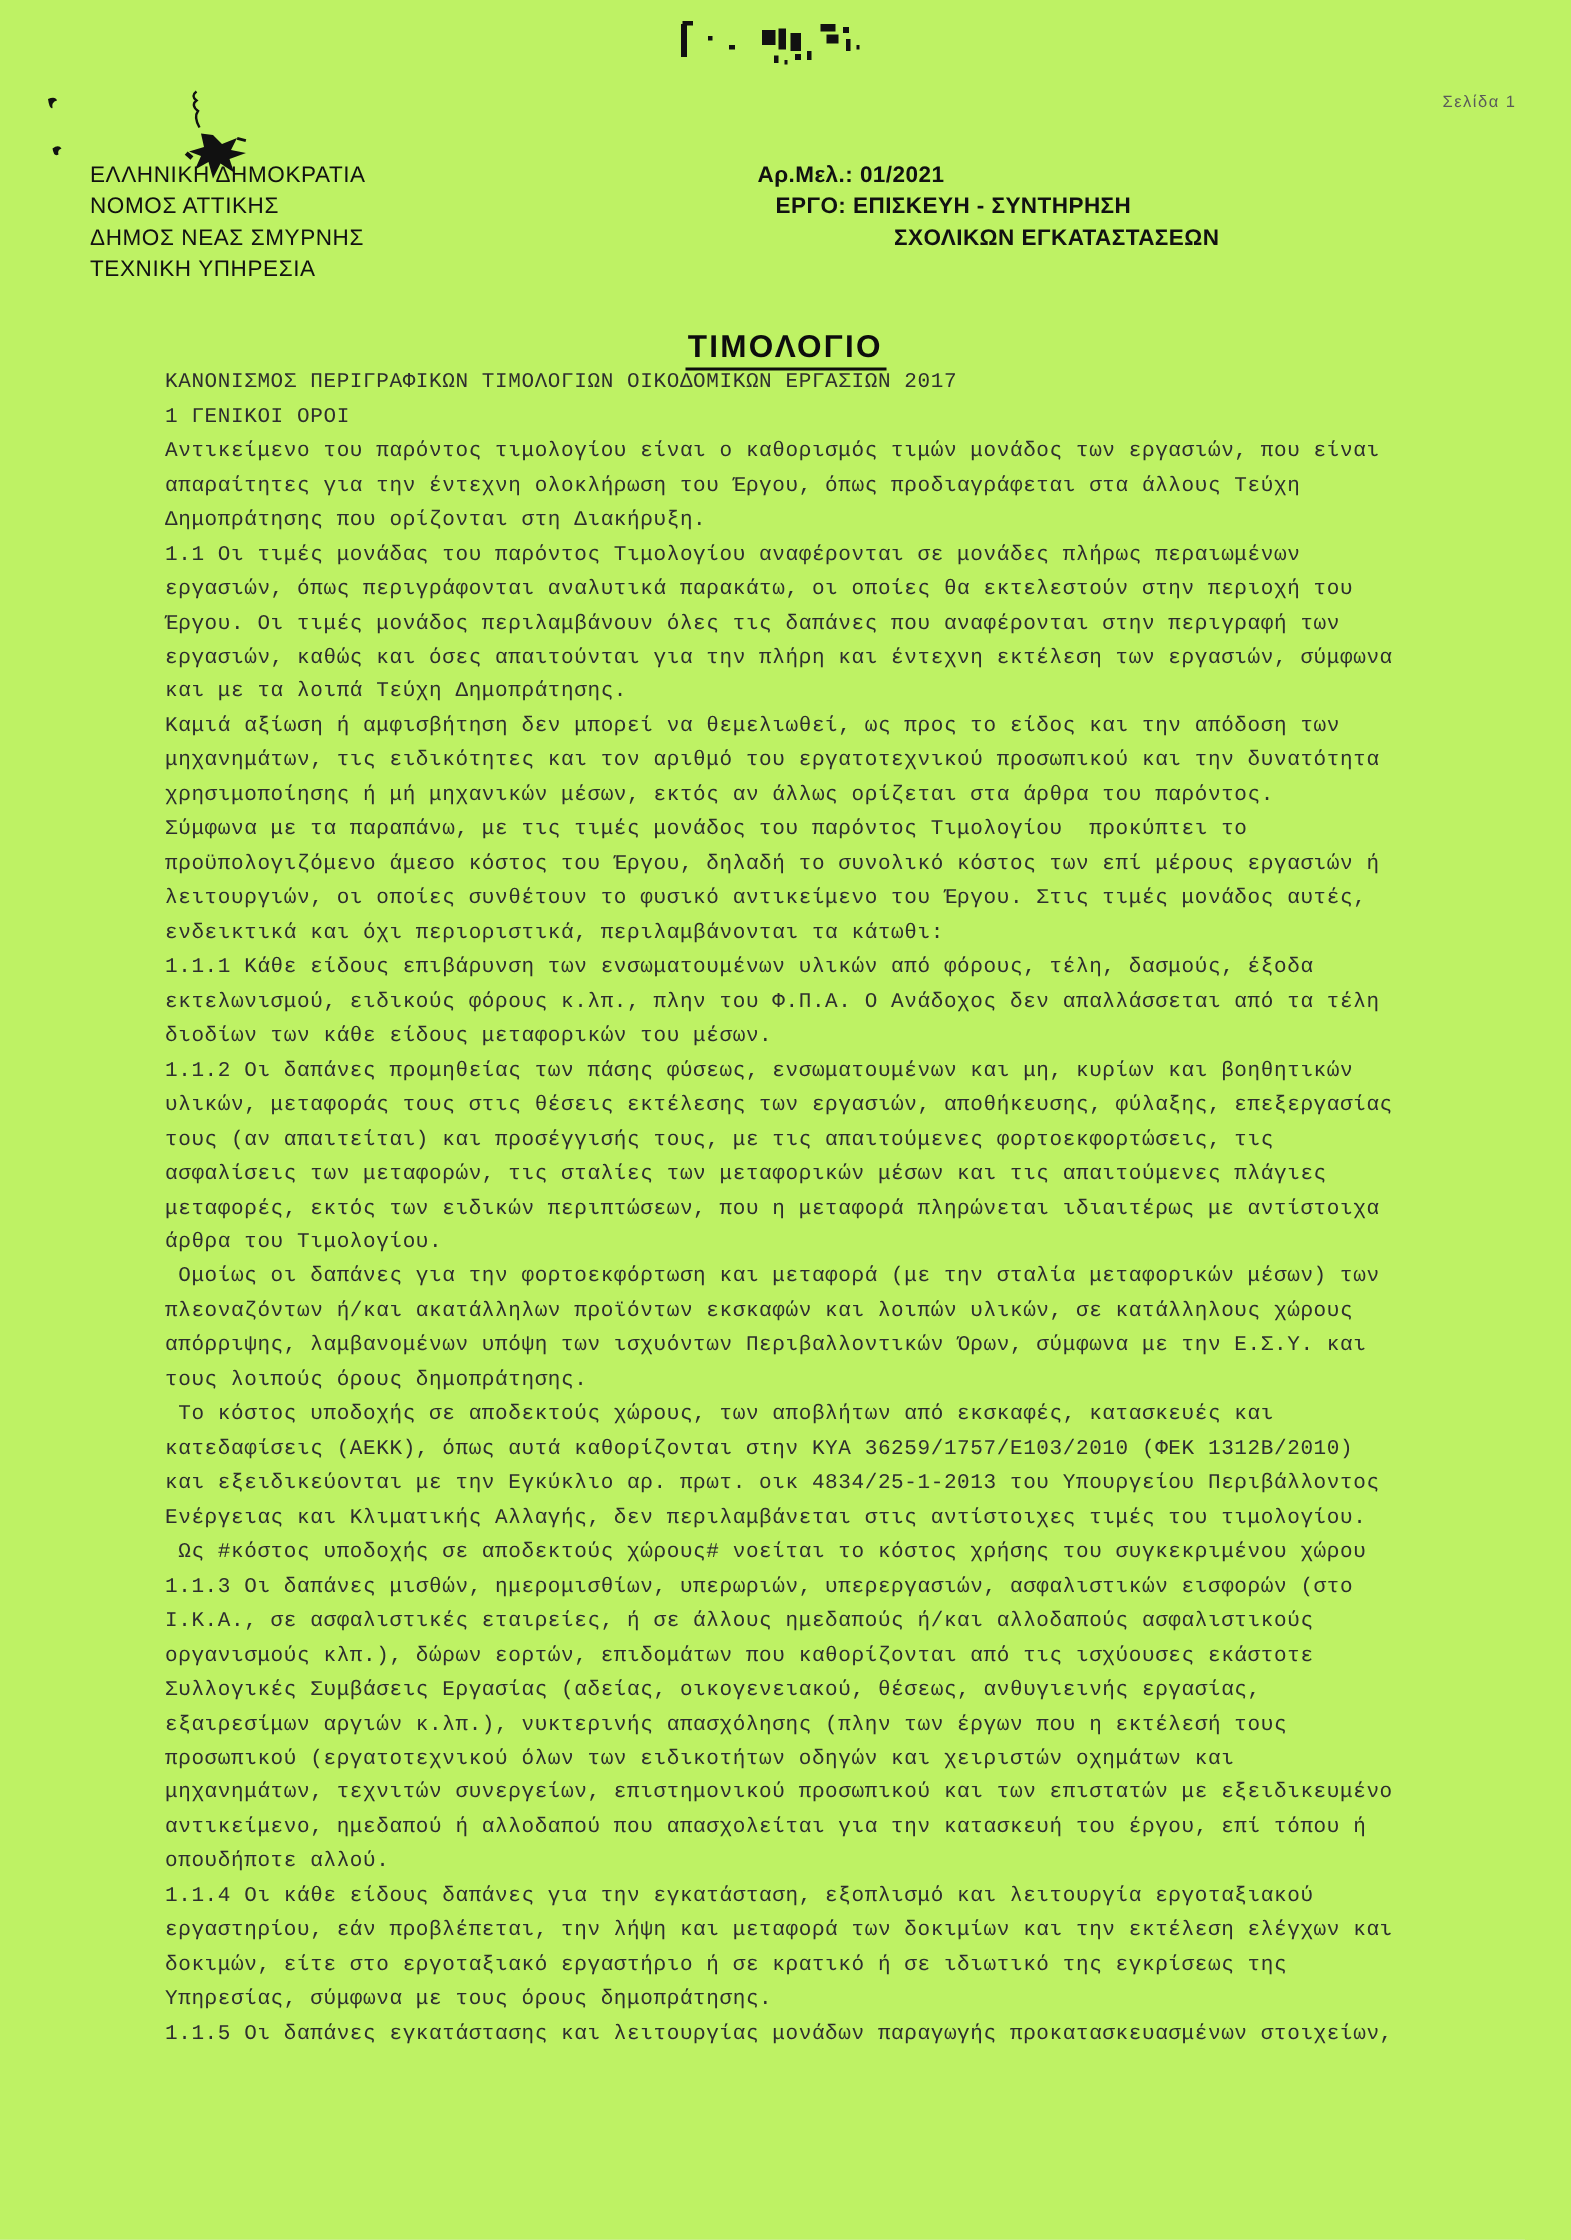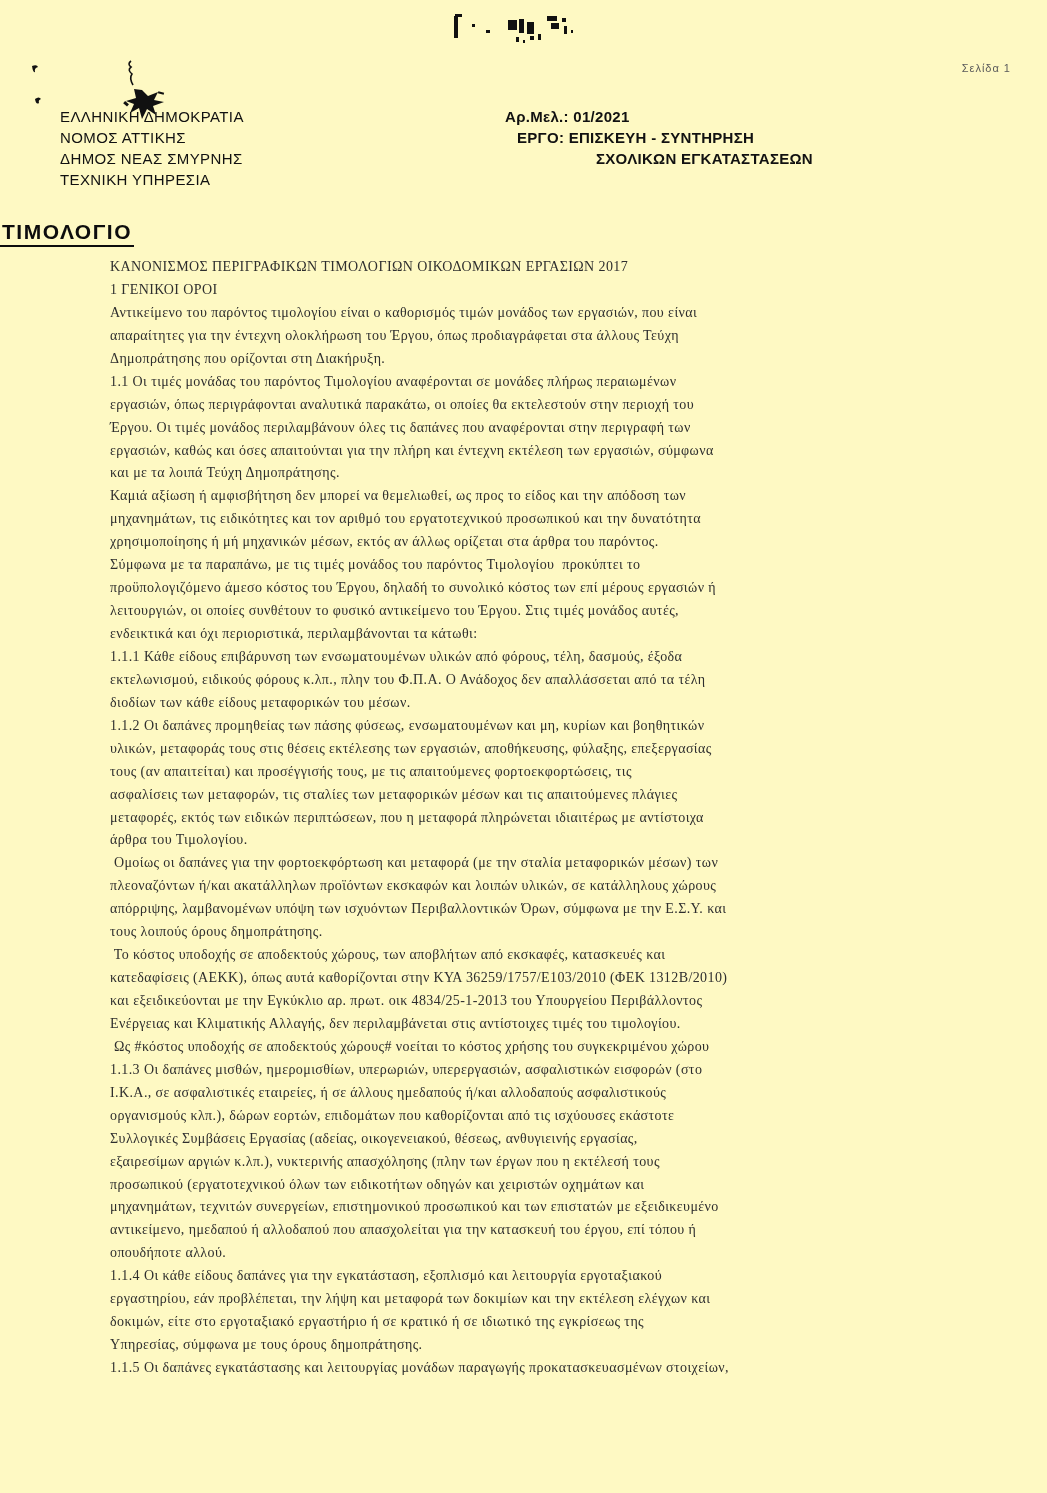--- a/index.html
+++ b/index.html
@@ -5,21 +5,21 @@
   html,body{margin:0;padding:0;}
   body{
     background:#e8e8e8;
     font-family:"Liberation Sans", sans-serif;
   }
   .page{
     position:relative;
     width:1047px;
     height:1493px;
     margin:0 auto;
-    background:#fef9c3;
+    background:#bef264;
     overflow:hidden;
     color:#1c1c1c;
   }
   
   .stamp-smudge{
     position:absolute;
     left:452px; top:10px;
     width:132px; height:38px;
   }
   .corner-mark-1{position:absolute;left:30px;top:64px;width:10px;height:12px;}
@@ -53,36 +53,37 @@
     letter-spacing:0.3px;
     color:#111;
   }
   .header-right .r2{margin-left:12px;}
   .header-right .r3{margin-left:91px;}
   
   .title-wrap{
     position:absolute;
     left:0; top:220px;
     width:1047px;
+    text-align:center;
   }
   .doc-title{
     display:inline-block;
     font-weight:bold;
     font-size:21px;
     letter-spacing:1.5px;
     color:#0d0d0d;
     border-bottom:2.5px solid #0d0d0d;
     padding:0 2px 1px 2px;
   }
   
   .body-text{
     position:absolute;
-    left:110px; top:256px;
+    left:110px; top:244px;
     width:905px;
-    font-family:Liberation Serif, serif;
+    font-family:Liberation Mono, monospace;
     font-size:14px;
     line-height:22.95px;
     letter-spacing:0.4px;
     color:#2e2e2e;
   }
   .body-text .text-line{
     white-space:pre;
     height:22.95px;
     overflow:visible;
   }

